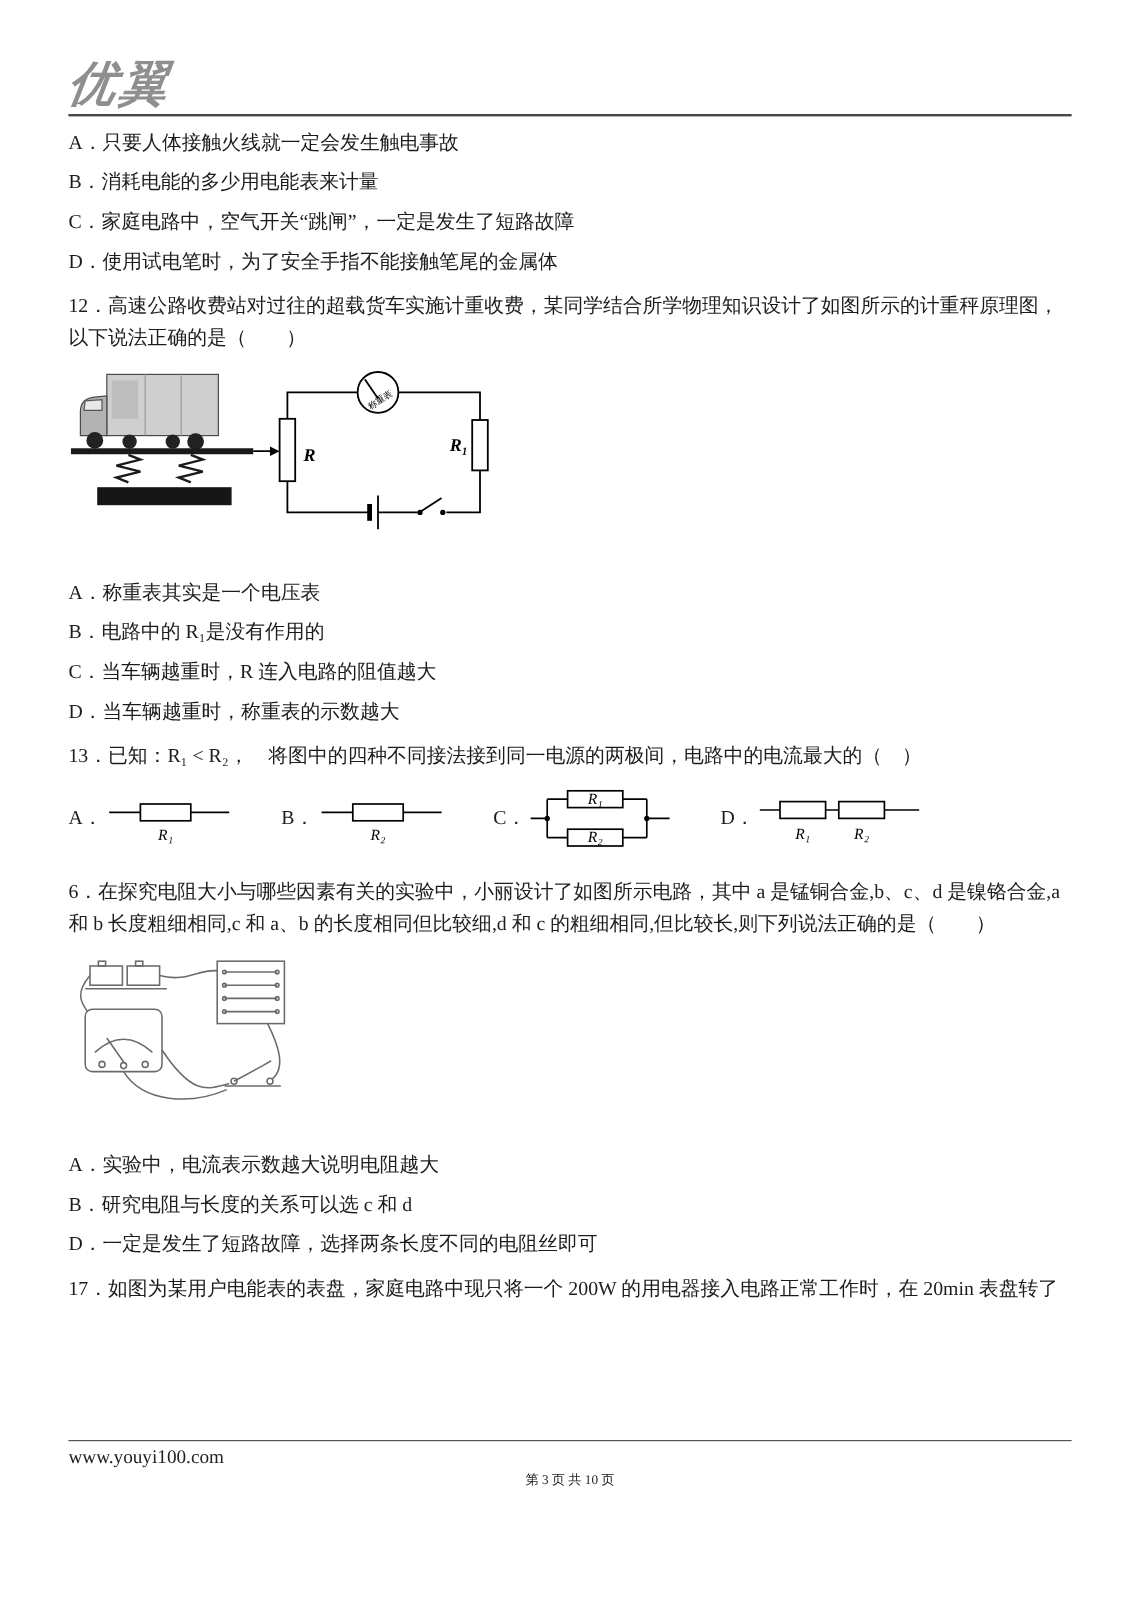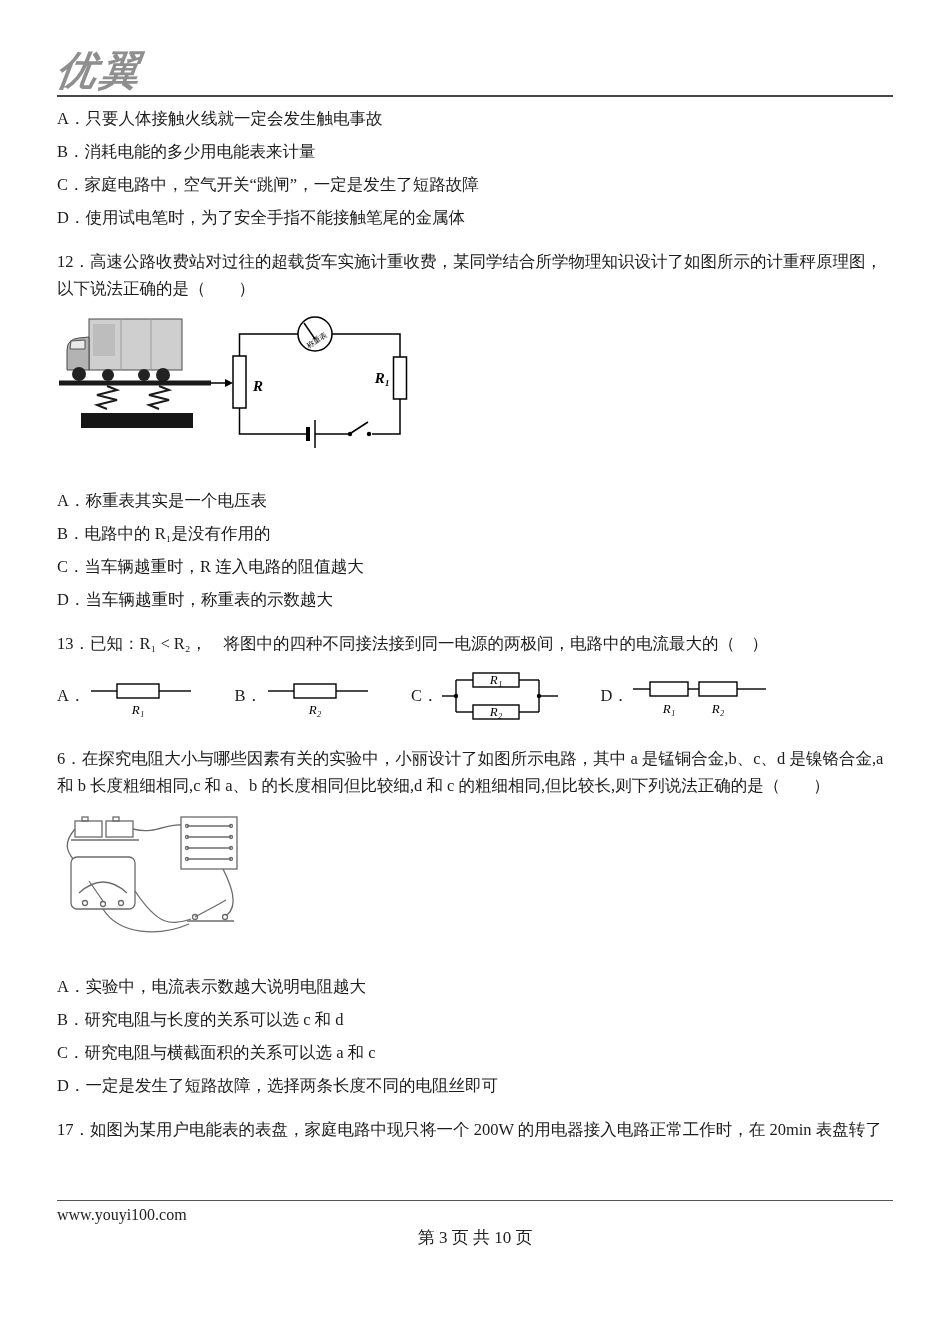--- a/index.html
+++ b/index.html
@@ -12,35 +12,35 @@
   .header { padding:48px 57px 0 57px; }
   .logo-text {
     display:inline-block; font-family:"DejaVu Sans",sans-serif;
     font-size:40px; font-weight:bold; font-style:italic;
     color:#8f8f8f; letter-spacing:3px; transform:skewX(-8deg);
     line-height:44px;
   }
   .header-rule { border-bottom:2.5px solid #474747; margin-top:3px; }
   .content { padding:12px 57px 0 57px; font-size:16.5px; }
   p.opt  { margin:0 0 13px 0; line-height:20px; }
-  p.stem { margin:20px 0 10px 0; line-height:27px; }
+  p.stem { margin:4px 0 10px 0; line-height:27px; }
   .fig12 { margin:2px 0 24px 2px; }
   .q13-row { display:flex; align-items:center; margin:4px 0 18px 0; column-gap:40px; }
   .circuit { display:flex; align-items:center; }
   .c-label { margin-right:4px; font-size:16.5px; }
   .w { stroke:#000; fill:none; stroke-width:1.4; }
   .rlbl { font-style:italic; font-size:13px; fill:#000; font-family:"Liberation Serif","DejaVu Serif",serif; }
   .cirlbl { font-style:italic; font-weight:bold; font-size:15px; fill:#000; font-family:"Liberation Serif","DejaVu Serif",serif; }
   .fig14 { margin:2px 0 18px 2px; }
   .footer {
     position:absolute; left:57px; right:57px; top:1200px;
     border-top:1.5px solid #555;
   }
   .footer-url { font-size:16px; margin-top:5px; color:#222; }
-  .footer-page { text-align:center; font-size:17px; margin-top:2px; color:#222; }
+  .footer-page { text-align:center; font-size:11px; margin-top:2px; color:#222; }
 </style>
 </head>
 <body>
 
 <div class="page">
 
   <div class="header">
     <div>
       <span class="logo-text">优翼</span>
     </div>
@@ -205,21 +205,20 @@
           <path d="M16,20 C4,34 8,42 14,50"></path>
           <path d="M76,82 C100,118 112,116 132,110"></path>
           <path d="M168,106 C180,96 172,76 164,60"></path>
           <path d="M44,100 C60,126 100,128 130,115"></path>
         </g>
       </svg>
     </div>
 
     <p class="opt">A．实验中，电流表示数越大说明电阻越大</p>
     <p class="opt">B．研究电阻与长度的关系可以选 c 和 d</p>
-    <p class="opt">C．研究电阻与横截面积的关系可以选 a 和 c</p>
     <p class="opt">D．一定是发生了短路故障，选择两条长度不同的电阻丝即可</p>
 
     <p class="stem">17．如图为某用户电能表的表盘，家庭电路中现只将一个 200W 的用电器接入电路正常工作时，在 20min 表盘转了</p>
 
   </div>
 
   <div class="footer">
     <div class="footer-url">www.youyi100.com</div>
     <div class="footer-page">第 3 页 共 10 页</div>
   </div>

